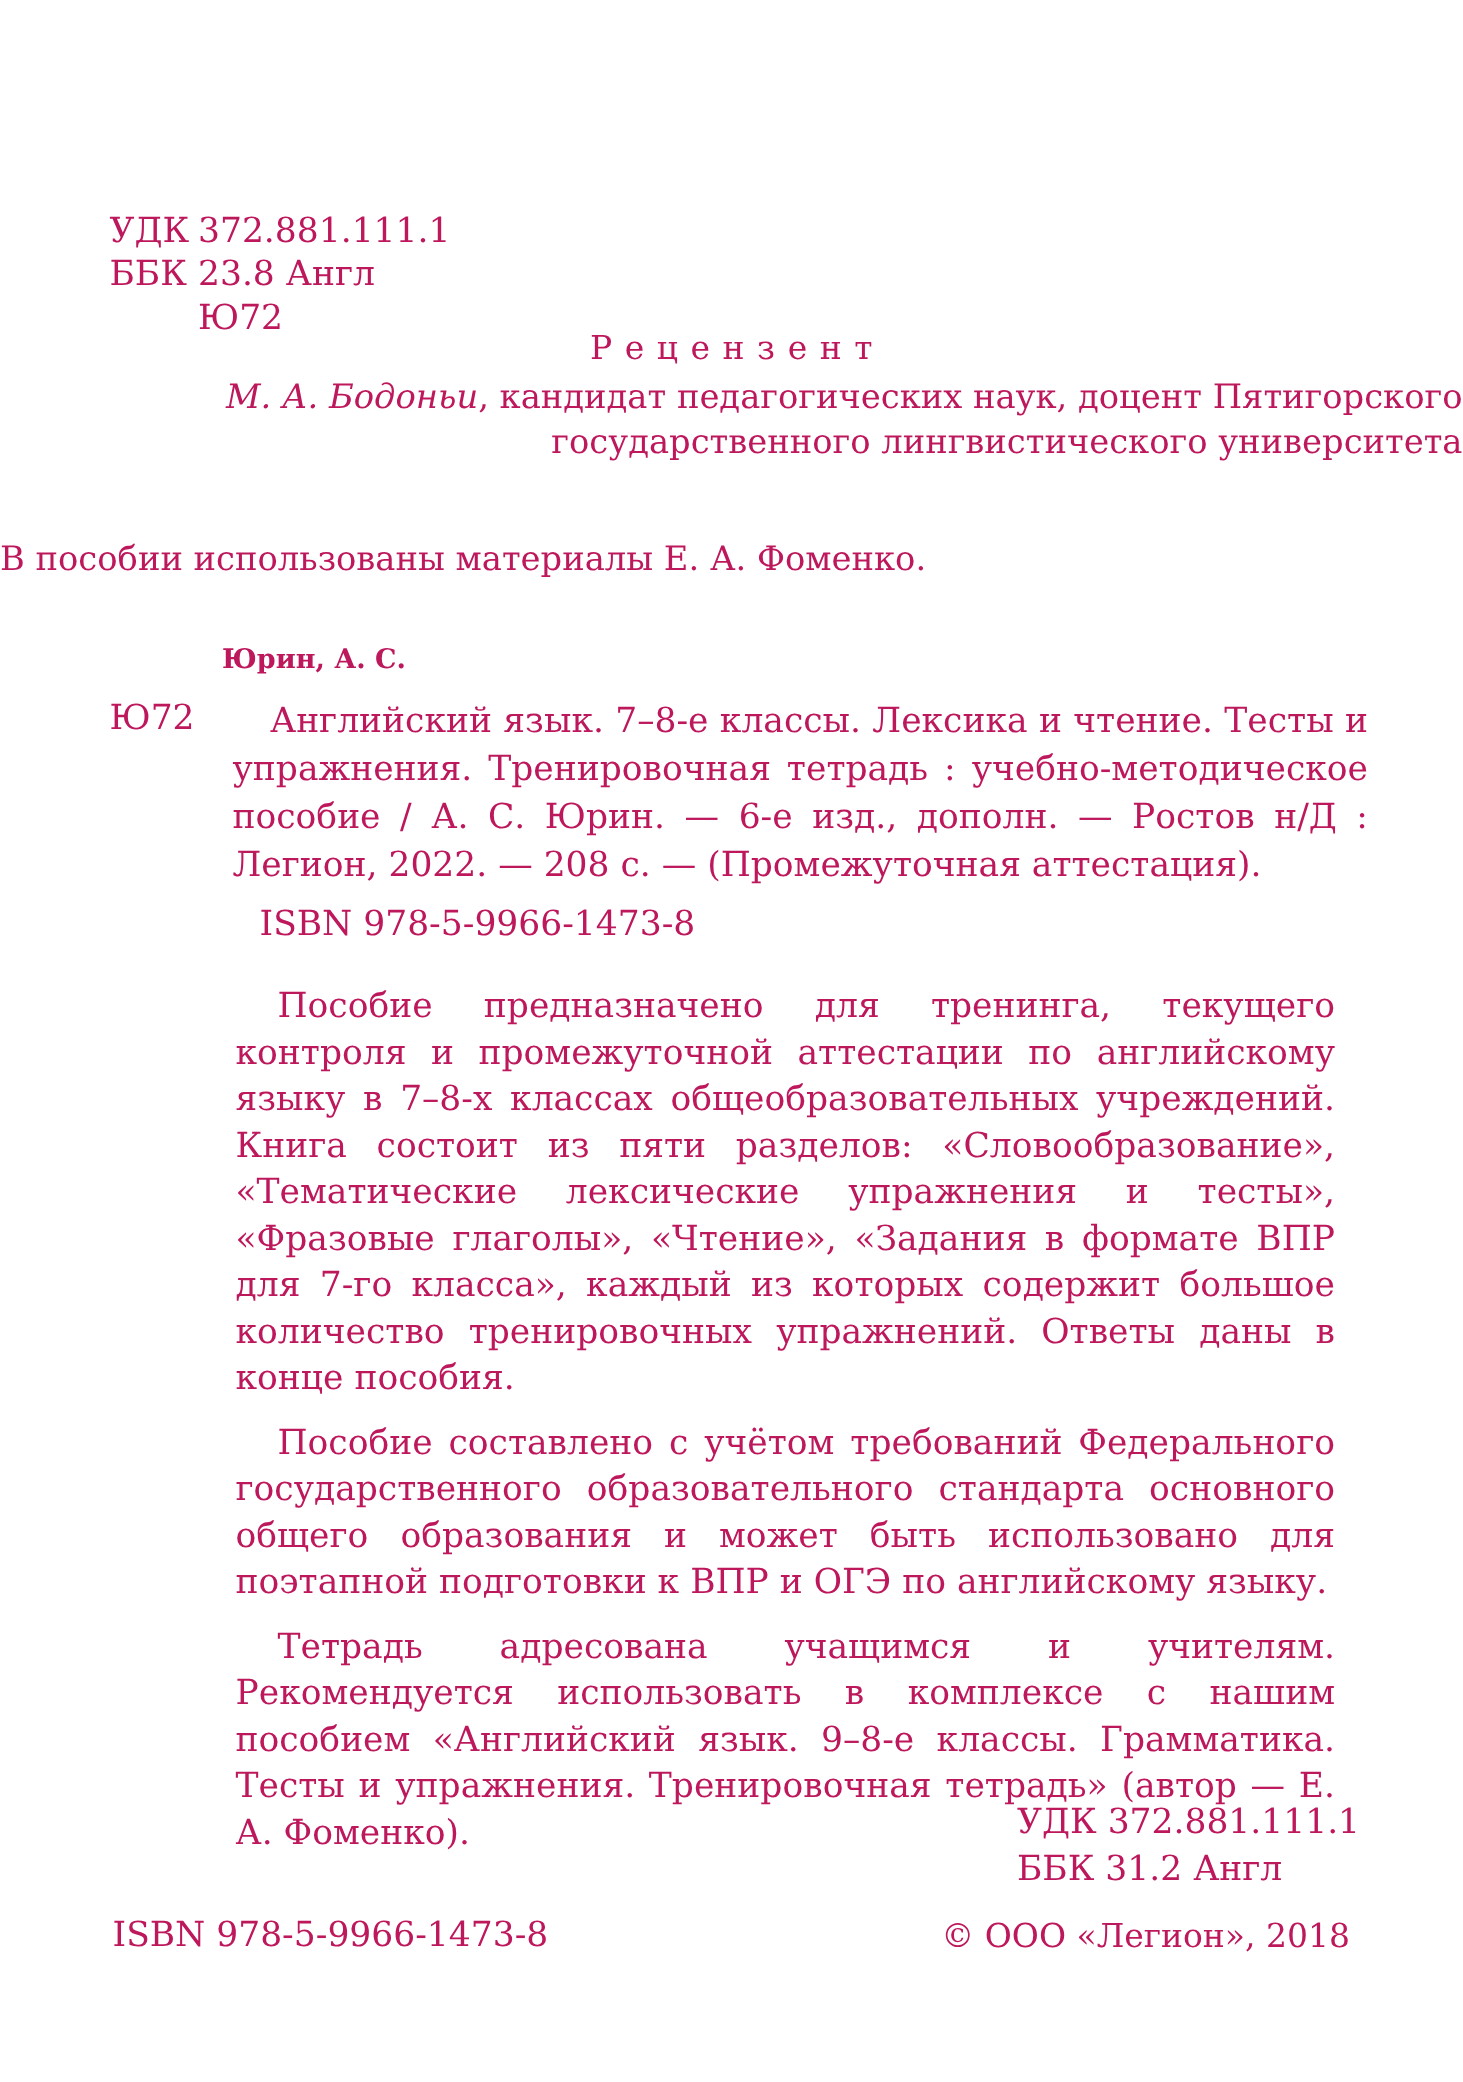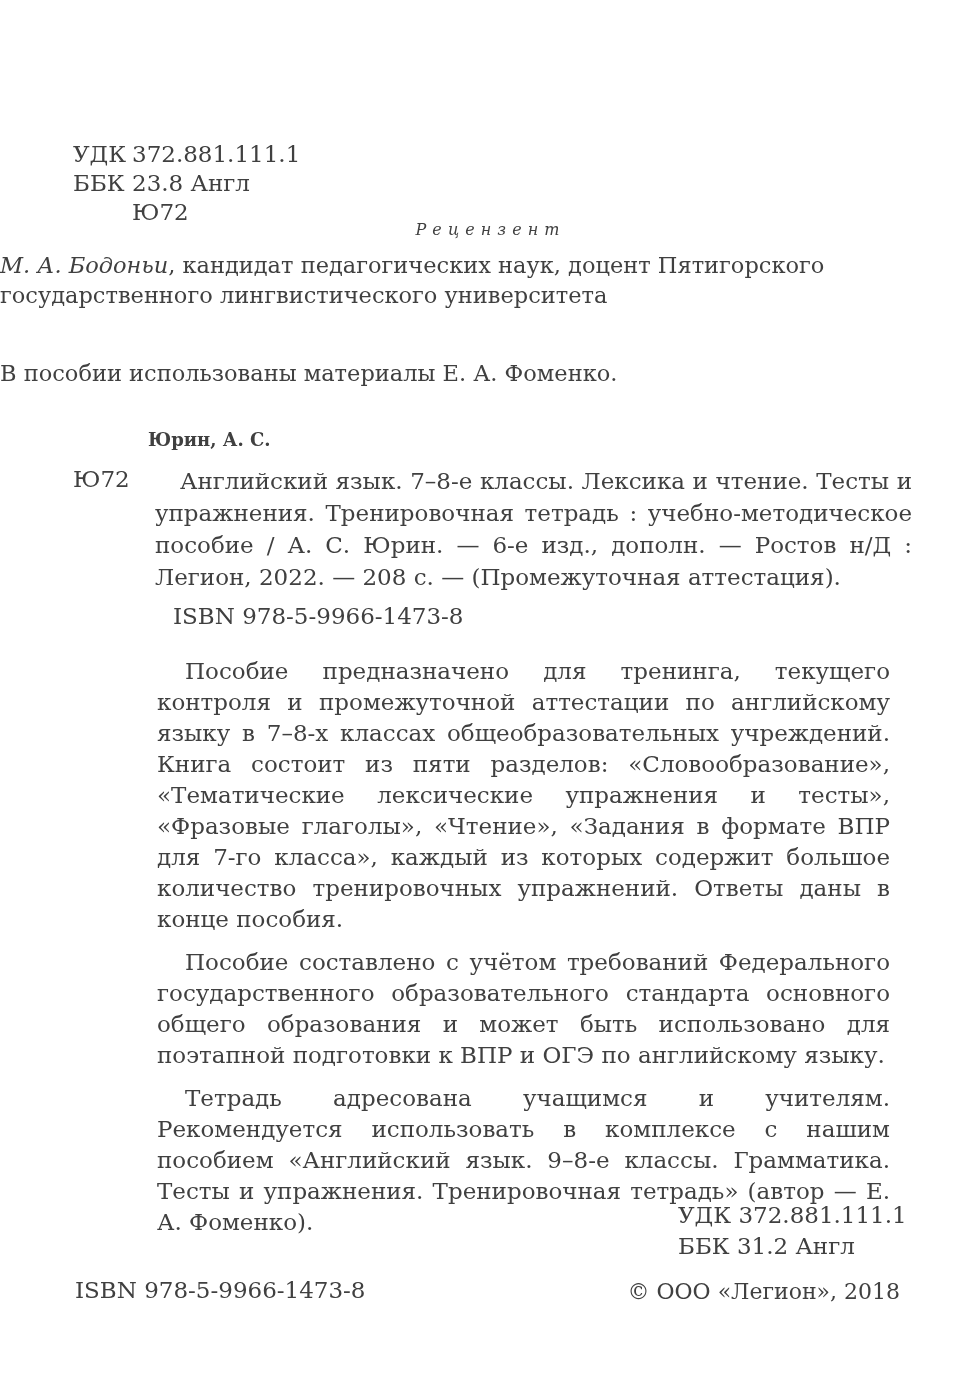--- a/index.html
+++ b/index.html
@@ -5,21 +5,21 @@
   html, body {
     margin: 0;
     padding: 0;
     background: #ffffff;
   }
   .page {
     position: relative;
     width: 975px;
     height: 1388px;
     background: #ffffff;
-    color: #404040;
+    color: #be185d;
     font-family: "DejaVu Serif", "Liberation Serif", serif;
     overflow: hidden;
   }
   
   .top-codes {
     position: absolute;
     top: 140px;
     left: 73px;
     font-size: 23px;
     line-height: 29px;
@@ -31,31 +31,30 @@
     width: 59px;
     flex: 0 0 59px;
   }
   
   .reviewer-heading {
     position: absolute;
     top: 220px;
     left: 0;
     width: 100%;
     text-align: center;
-    font-size: 16px;
+    font-size: 22px;
     letter-spacing: 0.38em;
     text-indent: 0.38em;
-    font-style: italic;
   }
   .reviewer-lines {
     position: absolute;
     top: 251px;
     left: 0;
     width: 100%;
-    text-align: left;
+    text-align: right;
     font-size: 22.5px;
     line-height: 29.5px;
   }
   .reviewer-name { font-style: italic; }
   
   .materials-note {
     position: absolute;
     top: 360px;
     left: 0;
     width: 100%;

